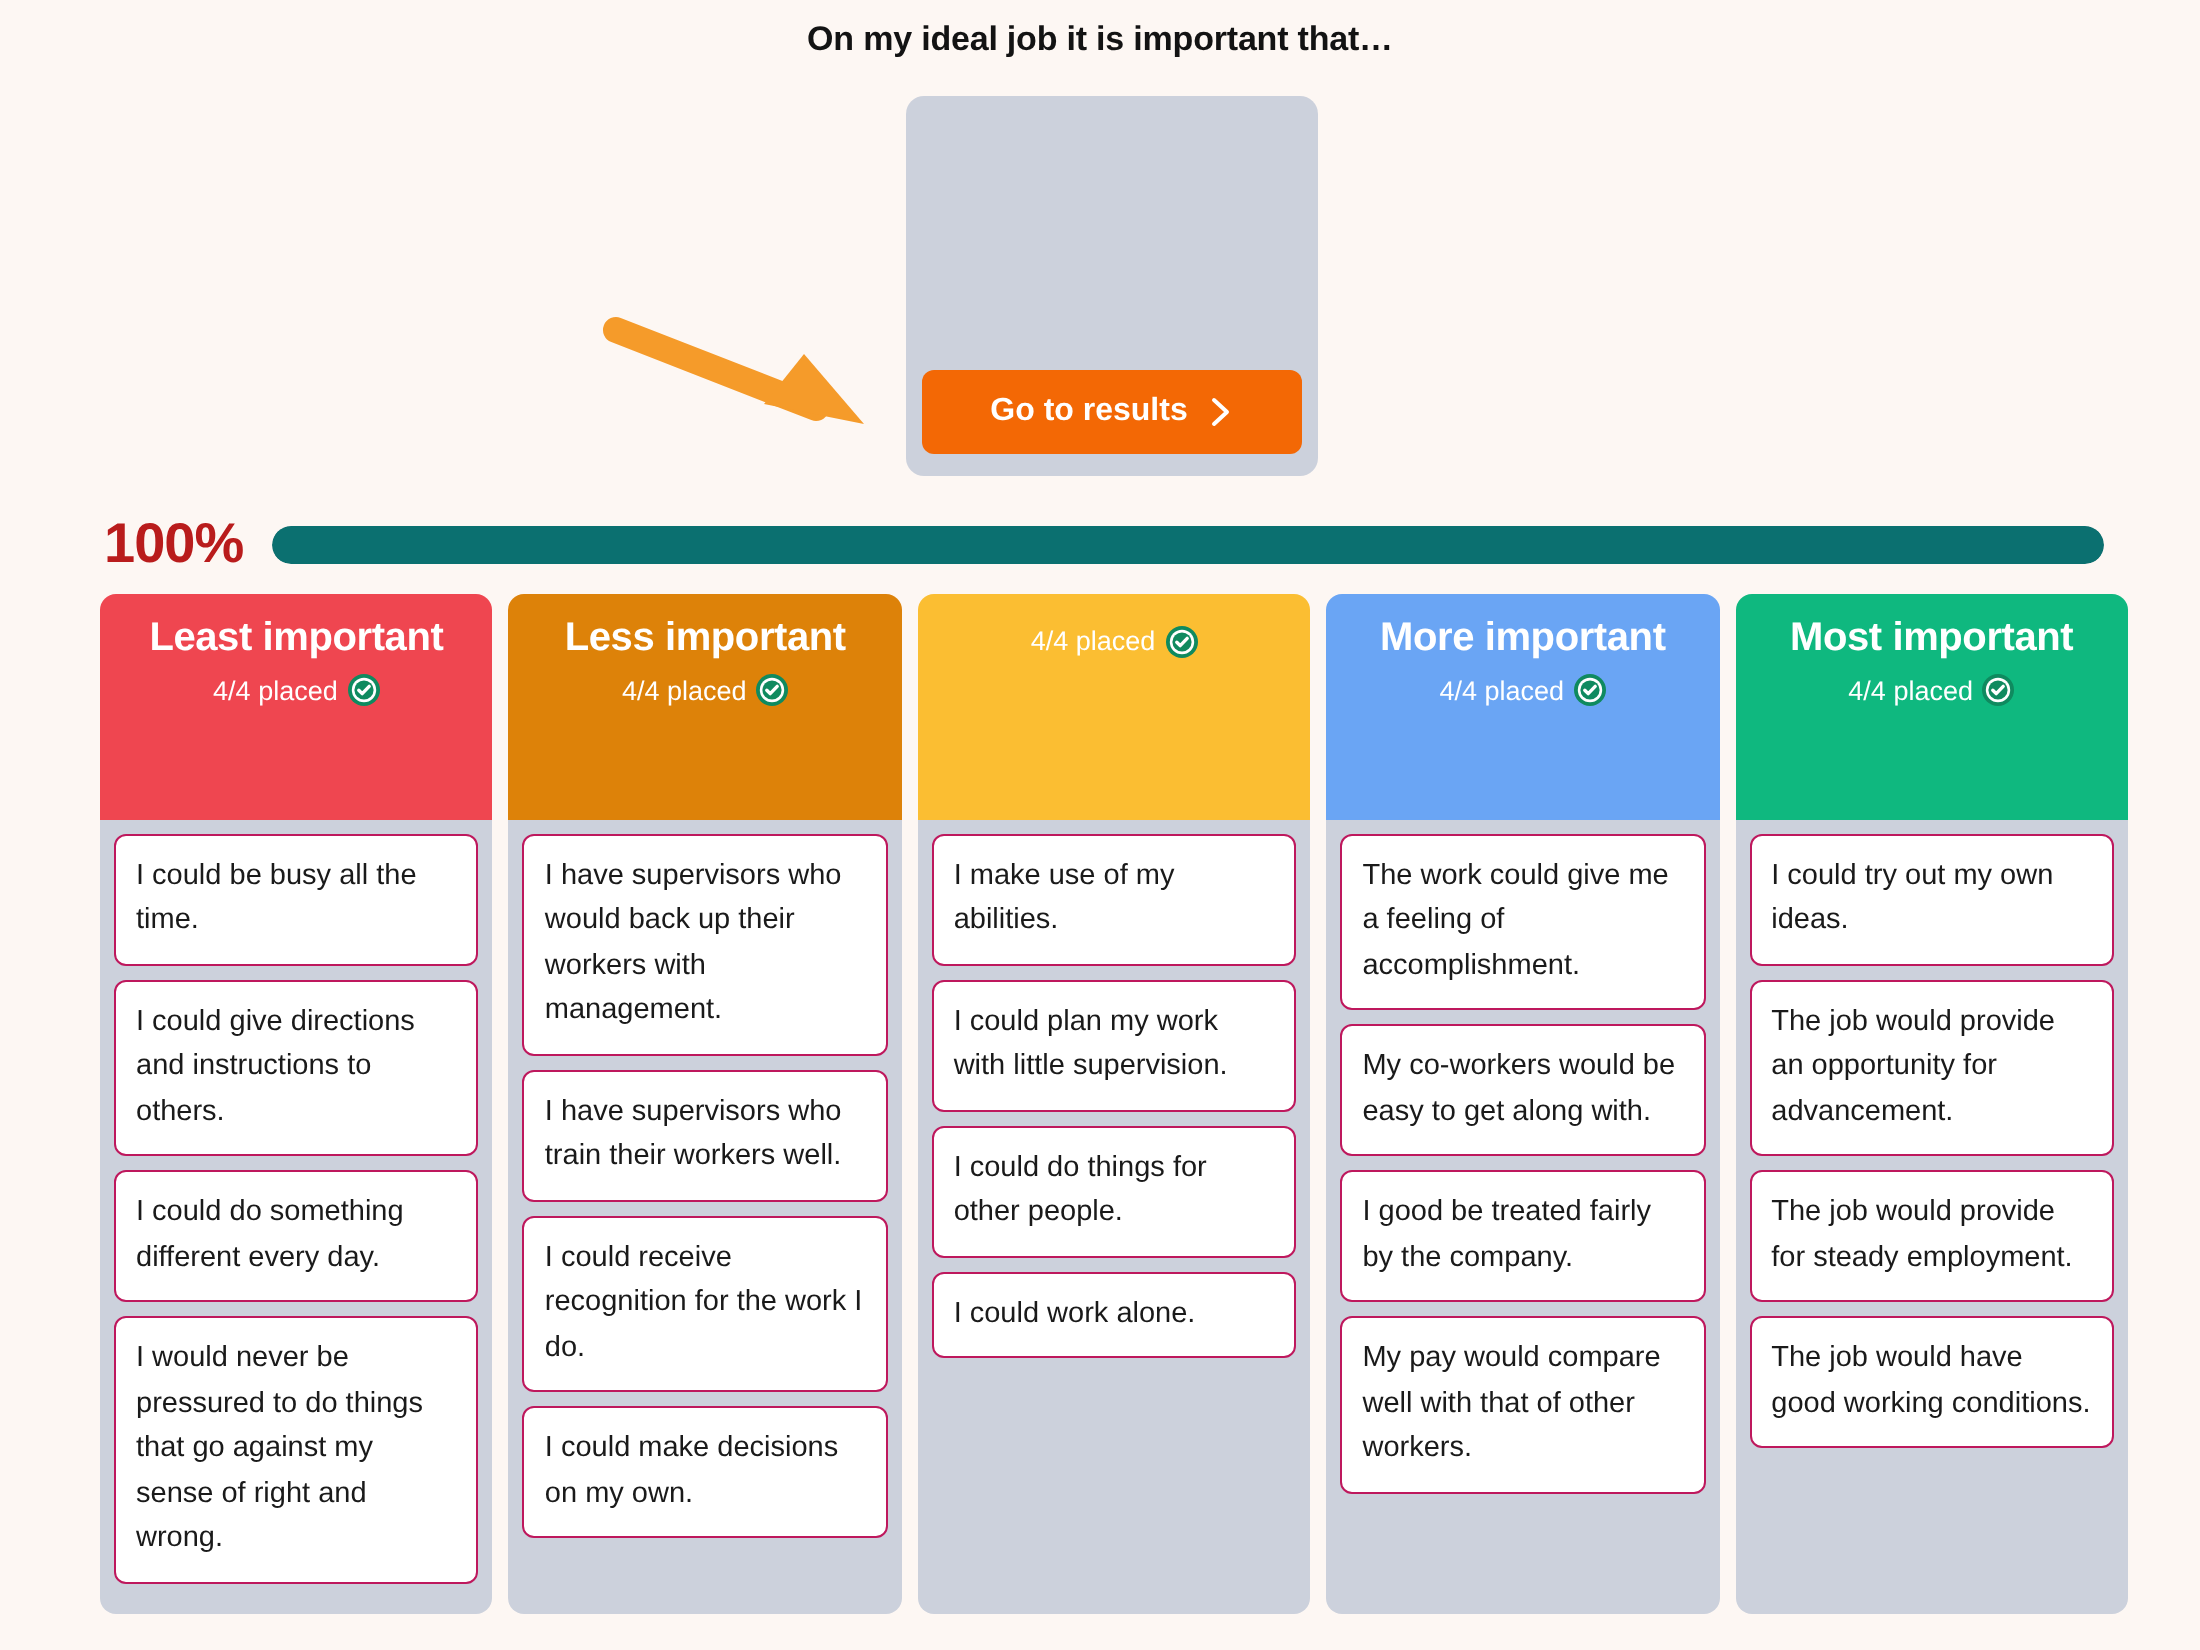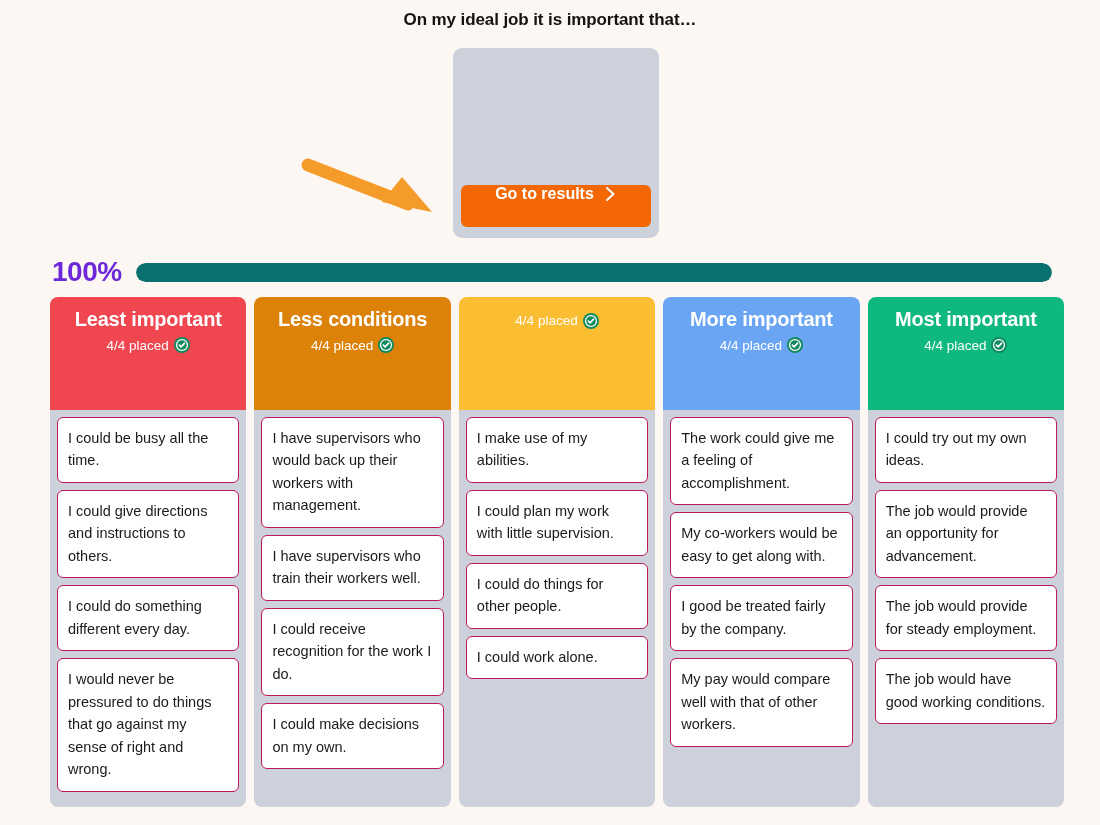--- a/index.html
+++ b/index.html
@@ -49,21 +49,21 @@
     width: 190px;
     height: 42px;
     background: #f36805;
     border: none;
     border-radius: 6px;
     color: #ffffff;
     font-family: "Liberation Sans", sans-serif;
     font-size: 16px;
     font-weight: bold;
     display: flex;
-    align-items: flex-start;
+    align-items: center;
     justify-content: center;
     gap: 10px;
     cursor: pointer;
   }
   .results-button .chev {
     display: inline-flex;
     align-items: center;
   }
   .results-button svg { display: block; }
 
@@ -194,21 +194,21 @@
   <div class="arrow-annotation">
     <svg width="160" height="76" viewBox="0 0 160 76">
       <g>
         <line x1="12" y1="13" x2="112" y2="52" stroke="#f59b2a" stroke-width="13" stroke-linecap="round"></line>
         <polygon points="136,60 86,50 106,25" fill="#f59b2a"></polygon>
       </g>
     </svg>
   </div>
 
   <div class="progress-row">
-    <div class="progress-percent" style="color: #6d28d9;">100%</div>
+    <div class="progress-percent" style="color: #b91c1c;">100%</div>
     <div class="progress-track" style="background: rgb(228, 222, 220);">
       <div class="progress-fill" id="progress-fill" style="width: 100%; background: rgb(11, 112, 112);"></div>
     </div>
   </div>
 
   <div class="board" id="board">
       <div class="column">
         <div class="col-header" style="background: rgb(239, 70, 80);">
           <div class="col-header-title">Least important</div>
           <div class="col-header-status">
@@ -225,21 +225,21 @@
         </div>
         <div class="col-body">
           <div class="card">I could be busy all the time.</div>
           <div class="card">I could give directions and instructions to others.</div>
           <div class="card">I could do something different every day.</div>
           <div class="card">I would never be pressured to do things that go against my sense of right and wrong.</div>
         </div>
       </div>
       <div class="column">
         <div class="col-header" style="background: rgb(221, 130, 9);">
-          <div class="col-header-title">Less conditions</div>
+          <div class="col-header-title">Less important</div>
           <div class="col-header-status">
             <span>4/4 placed</span>
             <span>
               <svg class="check-icon" width="16" height="16" viewBox="0 0 16 16">
                 <circle cx="8" cy="8" r="8" fill="#0f8a5f"></circle>
                 <circle cx="8" cy="8" r="6.1" fill="#ffffff"></circle>
                 <circle cx="8" cy="8" r="4.8" fill="#0f8a5f"></circle>
                 <path d="M5.4 8.1 L7.1 9.8 L10.6 6.2" stroke="#ffffff" stroke-width="1.7" fill="none" stroke-linecap="round" stroke-linejoin="round"></path>
               </svg>
             </span>

